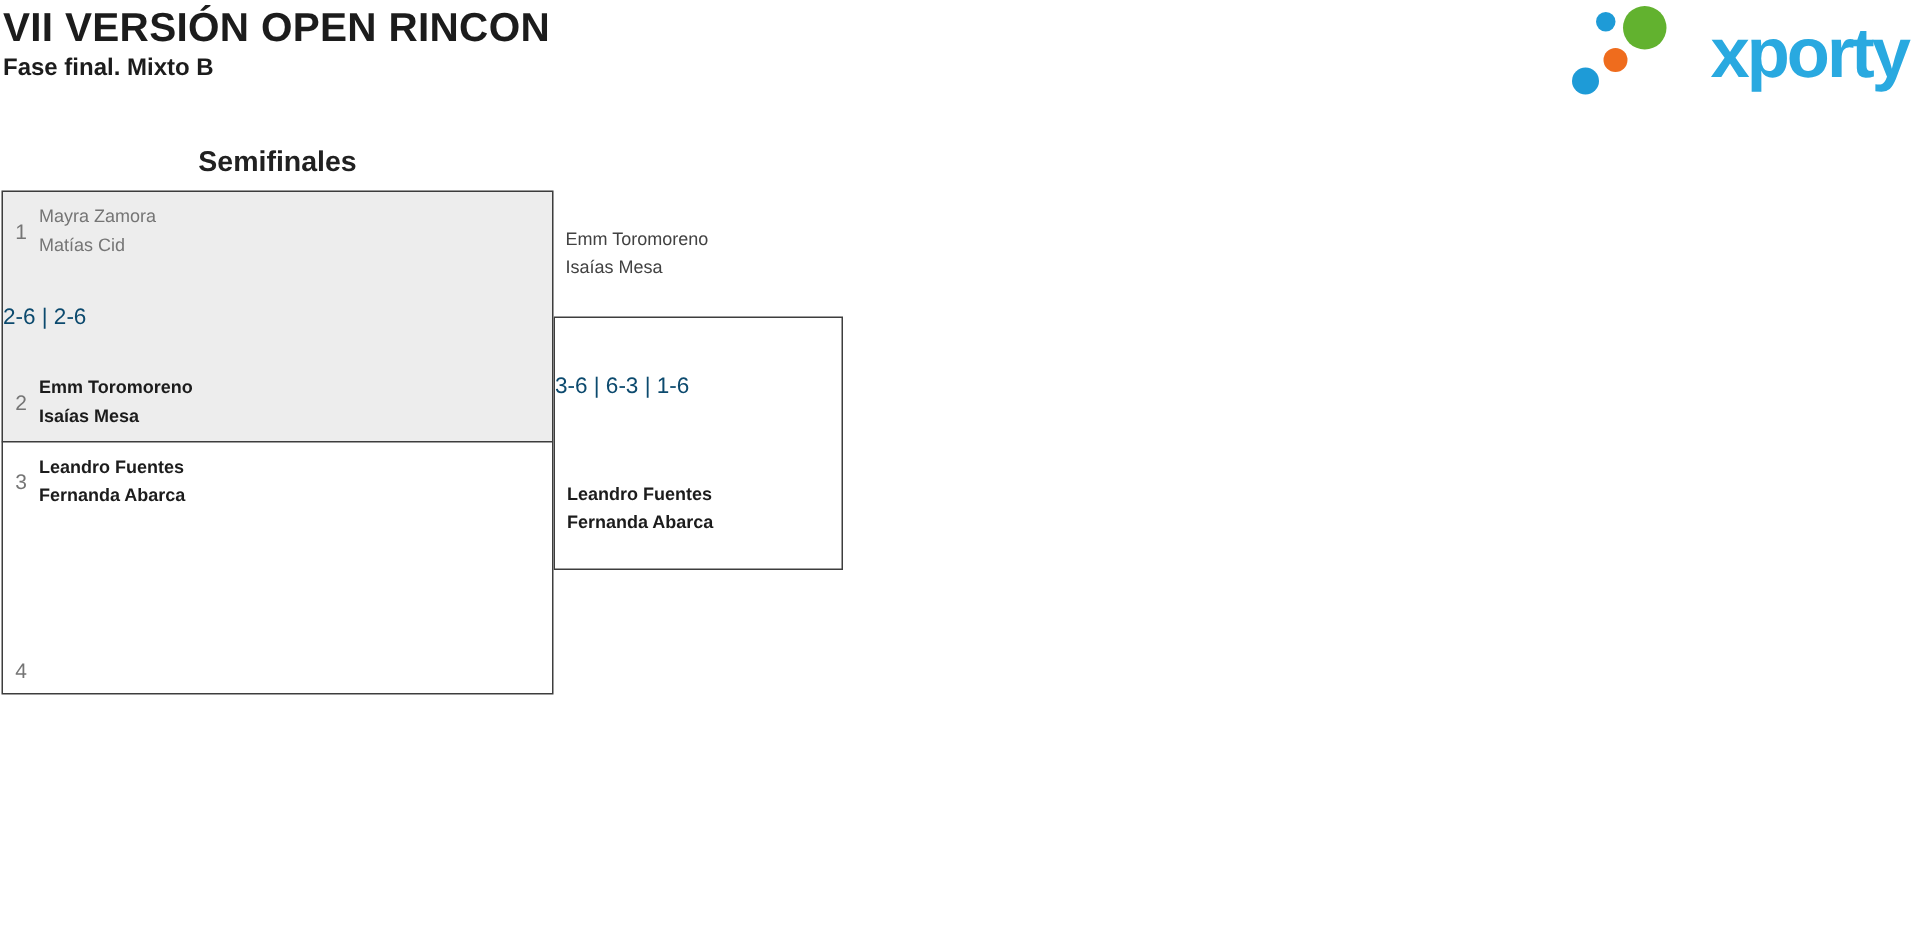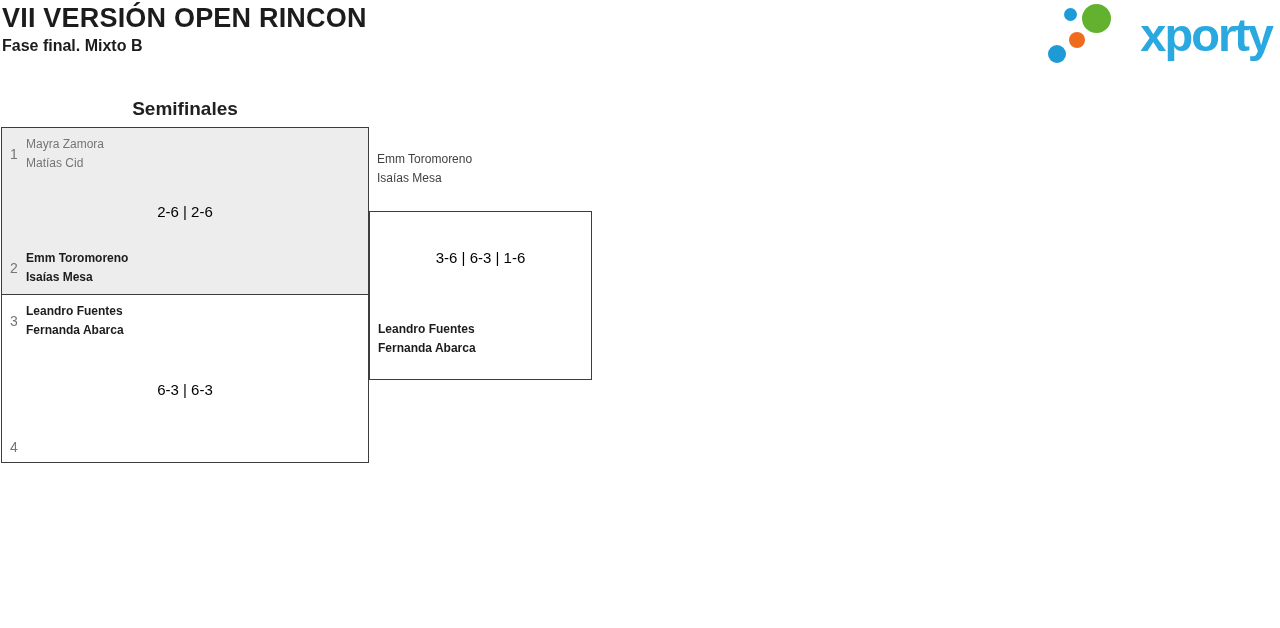--- a/index.html
+++ b/index.html
@@ -59,29 +59,29 @@
     width:24px; flex:none; text-align:center;
     font-size:14px; color:#757575;
   }
   .names { }
   .name { font-size:12px; line-height:19px; white-space:nowrap; }
   .loser  .name { color:#757575; font-weight:400; }
   .winner .name { color:#1c1c1c; font-weight:700; }
   .neutral .name { color:#424242; font-weight:400; }
 
   .score {
-    text-align:center; font-size:15px; color:#000000;
+    font-size:15px; color:#0c4a6e;
     line-height:19px;
   }
 
   
   .final-top { position:absolute; left:377px; top:150px; }
   .final-box {
     position:absolute; left:369px; top:211px;
-    width:223px; height:169px;
+    width:193px; height:169px;
     border:1px solid #3d3d3d; background:#ffffff;
   }
   .final-box .score { position:absolute; left:0; top:36px; width:100%; }
   .final-winner { position:absolute; left:8px; top:108px; }
 </style>
 </head>
 <body>
 
 <div class="page">
 
@@ -117,21 +117,20 @@
   </div>
 
   <div class="match match-2">
     <div class="participant">
       <span class="seed">3</span>
       <div class="names winner">
         <div class="name">Leandro Fuentes</div>
         <div class="name">Fernanda Abarca</div>
       </div>
     </div>
-    <div class="score">6-3 | 6-3</div>
     <div class="participant">
       <span class="seed">4</span>
     </div>
   </div>
 
   <div class="final-top names neutral">
     <div class="name">Emm Toromoreno</div>
     <div class="name">Isaías Mesa</div>
   </div>
 

